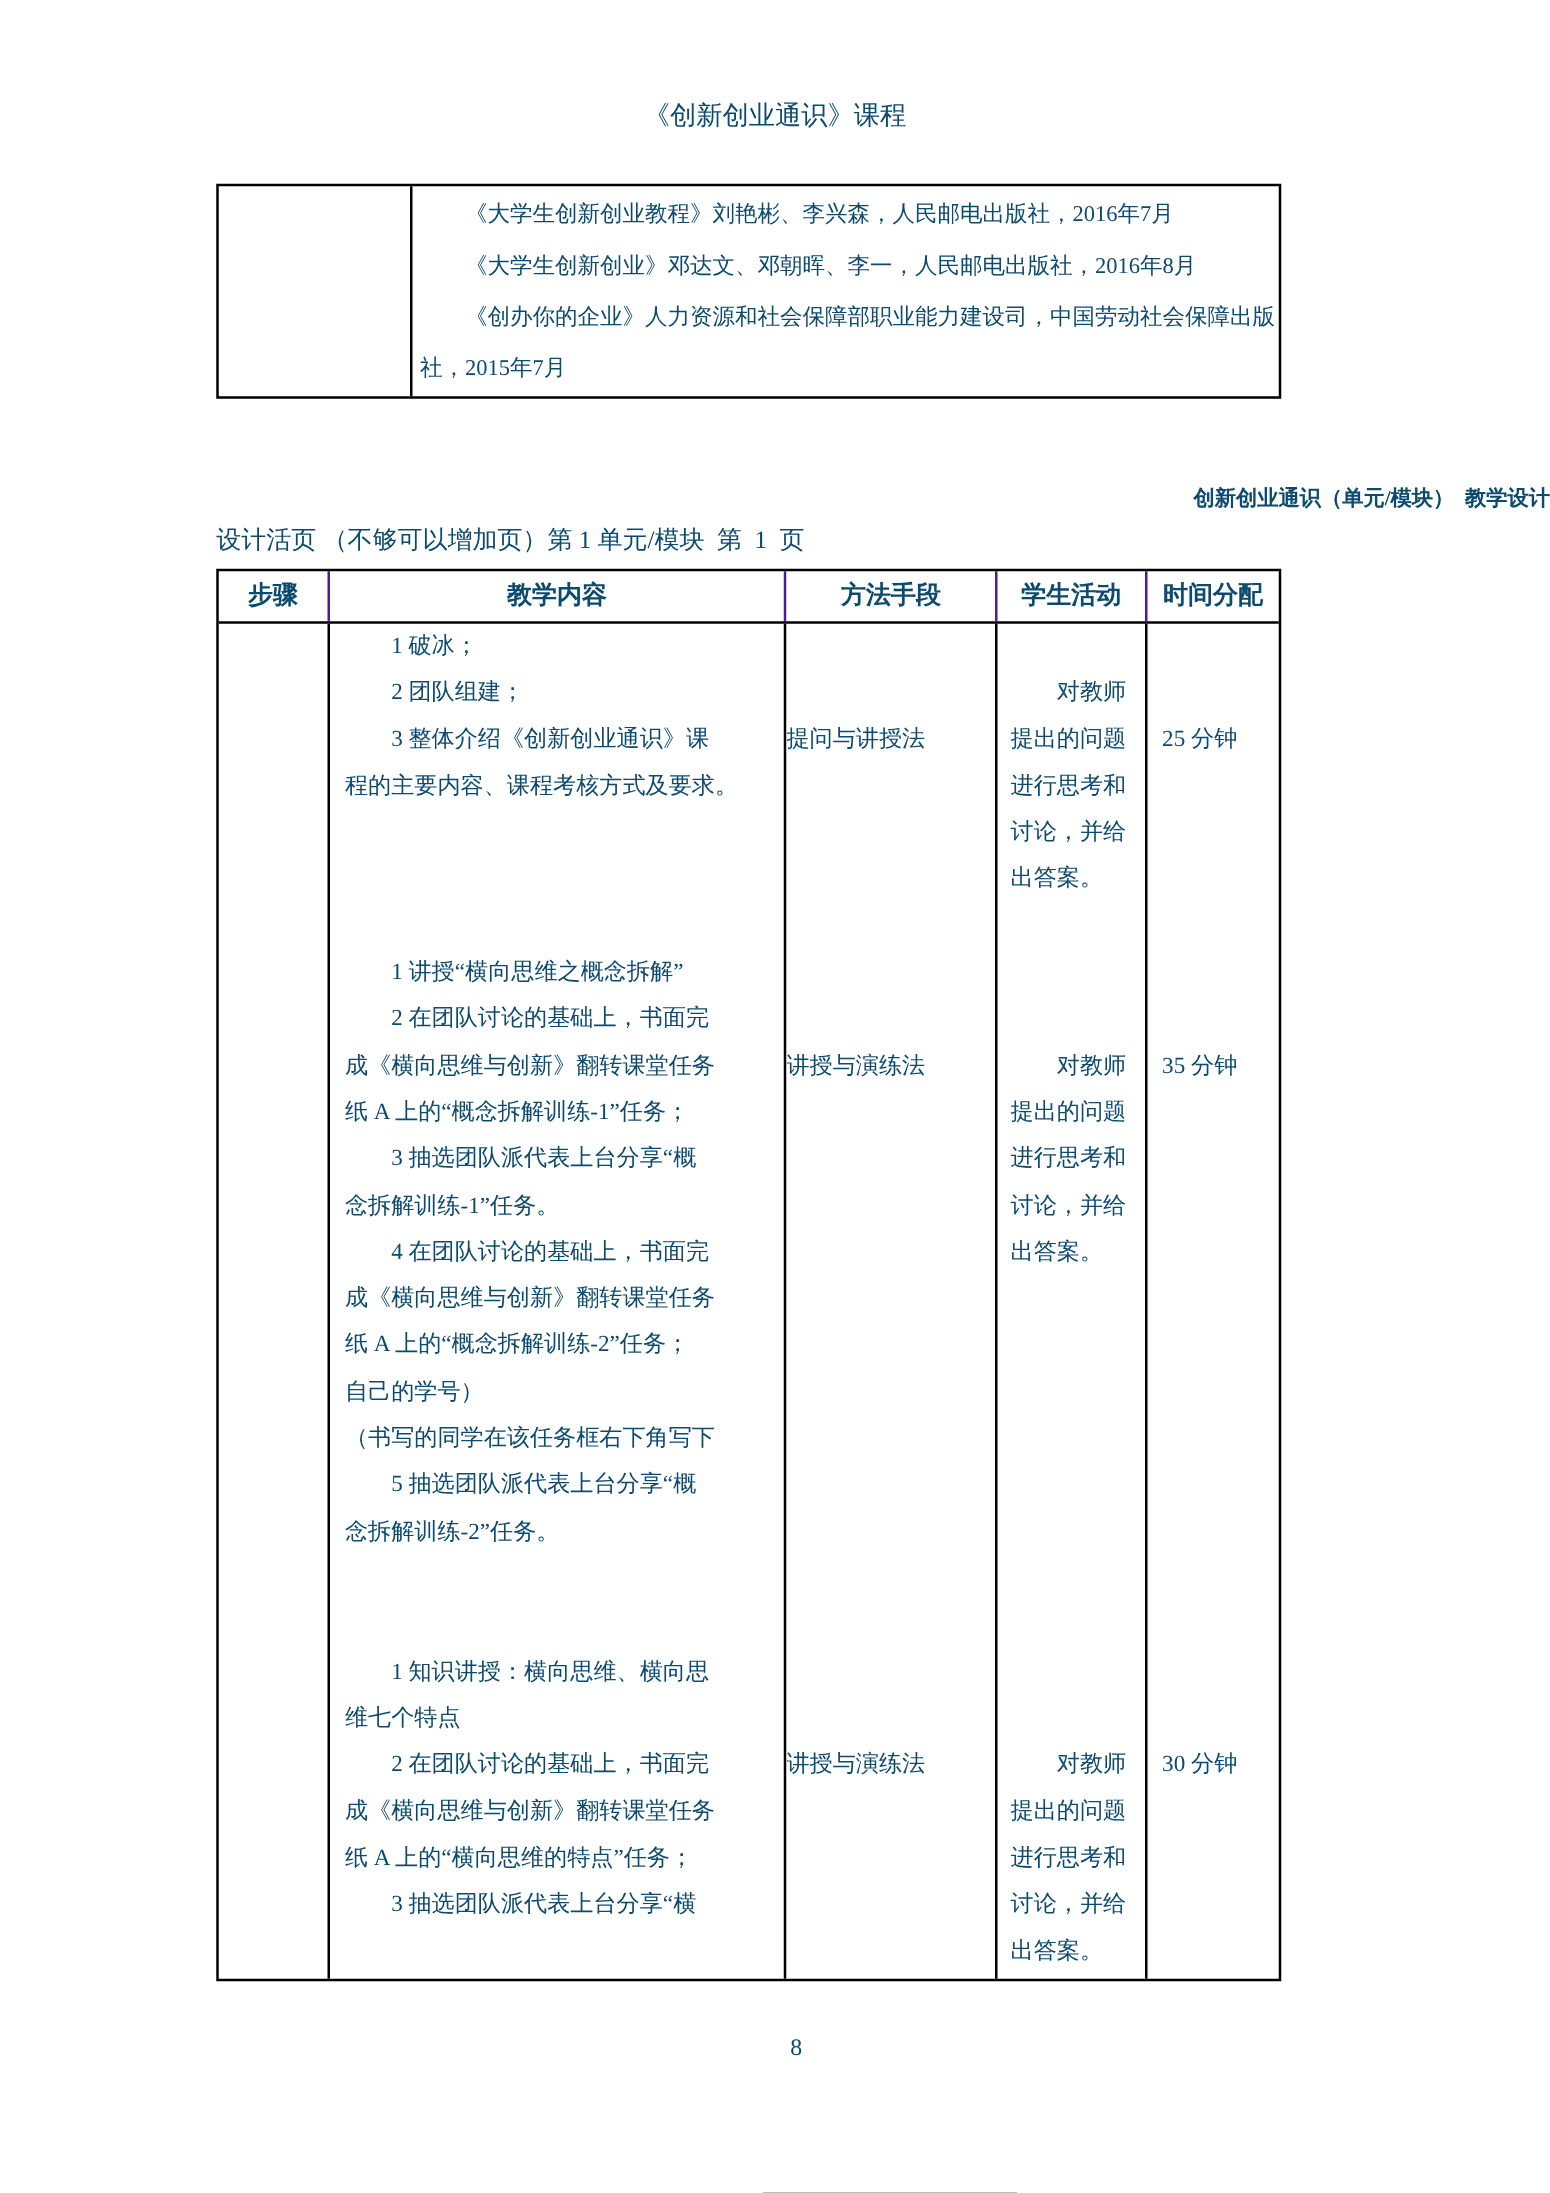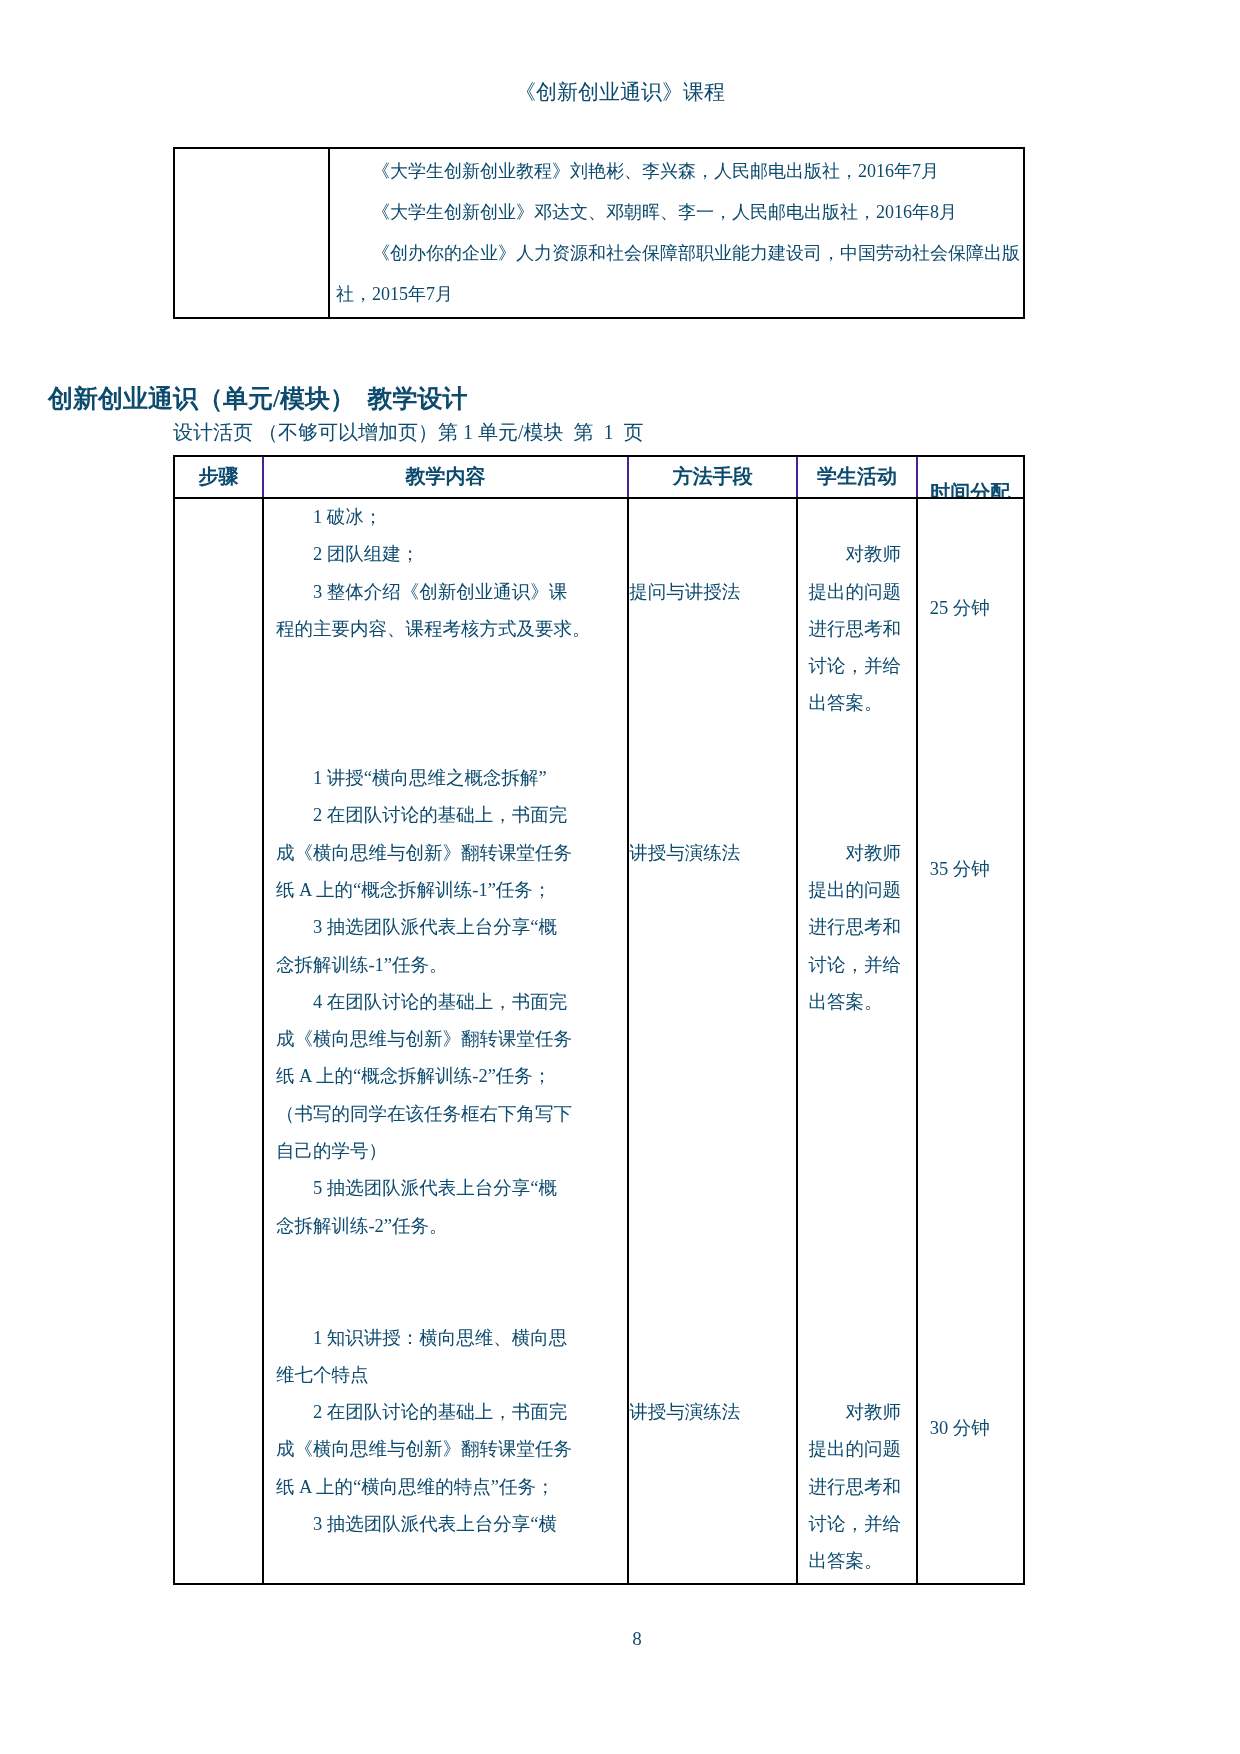--- a/index.html
+++ b/index.html
@@ -16,21 +16,21 @@
   .ref-table {
     position:absolute; left:173px; top:147px; width:852px; height:172px;
     border:2px solid #000; box-sizing:border-box; display:flex;
   }
   .ref-left  { width:155px; border-right:2px solid #000; box-sizing:border-box; }
   .ref-right { flex:1; padding:2px 6px 0 6px; font-size:18px; overflow:hidden; }
   .ref-right .tline { height:41px; line-height:41px; white-space:pre; }
   
   .section-title {
     position:absolute; top:387px; left:0; right:0;
-    text-align:left; font-weight:bold; font-size:25px; line-height:24px; white-space:pre;padding-left:48px;
+    text-align:right; font-weight:bold; font-size:17px; line-height:24px; white-space:pre;padding-left:48px;
   }
   .design-row {
     position:absolute; top:419px; left:173px; width:852px;
     display:flex; justify-content:flex-start;
     font-weight:normal; font-size:20px; line-height:26px; white-space:pre;
   }
   
   .lesson-table {
     position:absolute; left:173px; top:455px; width:852px;
     border:2px solid #000; box-sizing:border-box;
@@ -45,21 +45,21 @@
   .lt-header .hcell:last-child { border-right:none; }
   .lt-body { display:flex; height:1084px; }
   .lt-body .bcell {
     box-sizing:border-box; border-right:2px solid #000; overflow:hidden;
   }
   .lt-body .bcell:last-child { border-right:none; }
   .col-steps   { width:95px;  }
   .col-content { width:389px; padding:0 12px; }
   .col-method  { width:181px; text-align:left; }
   .col-activity{ width:126px; padding:0 10px; }
-  .col-time    { width:111px; padding:16px 12px; }
+  .col-time    { width:111px; padding:0 12px; }
   .lt-body .tline { height:37.3px; line-height:37.3px; white-space:pre; }
   .page-number {
     position:absolute; top:1627px; left:34px; right:0;
     text-align:center; font-size:19px; line-height:24px;
   }
 </style>
 </head>
 <body>
 
 <div class="page">
@@ -103,22 +103,22 @@
           <div class="tline">&nbsp;</div>
           <div class="tline">　　1 讲授“横向思维之概念拆解”</div>
           <div class="tline">　　2 在团队讨论的基础上，书面完</div>
           <div class="tline">成《横向思维与创新》翻转课堂任务</div>
           <div class="tline">纸 A 上的“概念拆解训练-1”任务；</div>
           <div class="tline">　　3 抽选团队派代表上台分享“概</div>
           <div class="tline">念拆解训练-1”任务。</div>
           <div class="tline">　　4 在团队讨论的基础上，书面完</div>
           <div class="tline">成《横向思维与创新》翻转课堂任务</div>
           <div class="tline">纸 A 上的“概念拆解训练-2”任务；</div>
+          <div class="tline">自己的学号）</div>
           <div class="tline">（书写的同学在该任务框右下角写下</div>
-          <div class="tline">自己的学号）</div>
           <div class="tline">　　5 抽选团队派代表上台分享“概</div>
           <div class="tline">念拆解训练-2”任务。</div>
           <div class="tline">&nbsp;</div>
           <div class="tline">&nbsp;</div>
           <div class="tline">　　1 知识讲授：横向思维、横向思</div>
           <div class="tline">维七个特点</div>
           <div class="tline">　　2 在团队讨论的基础上，书面完</div>
           <div class="tline">成《横向思维与创新》翻转课堂任务</div>
           <div class="tline">纸 A 上的“横向思维的特点”任务；</div>
           <div class="tline">　　3 抽选团队派代表上台分享“横</div>

